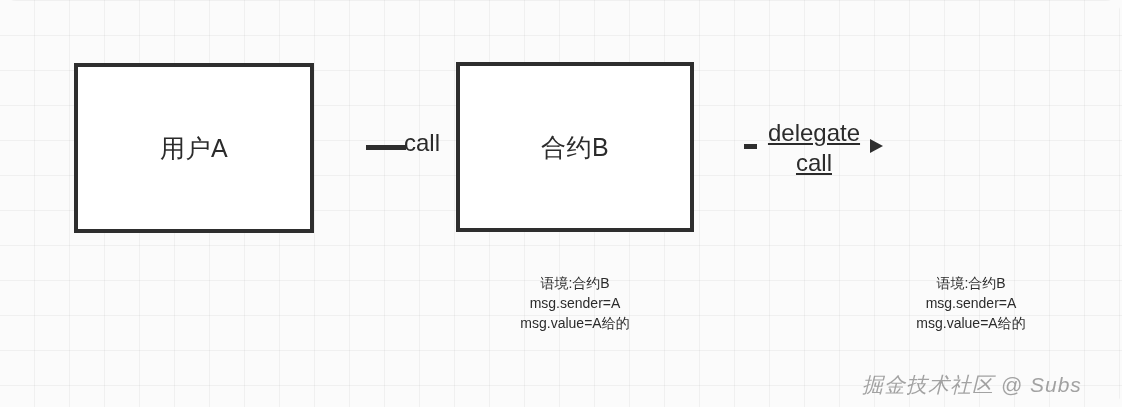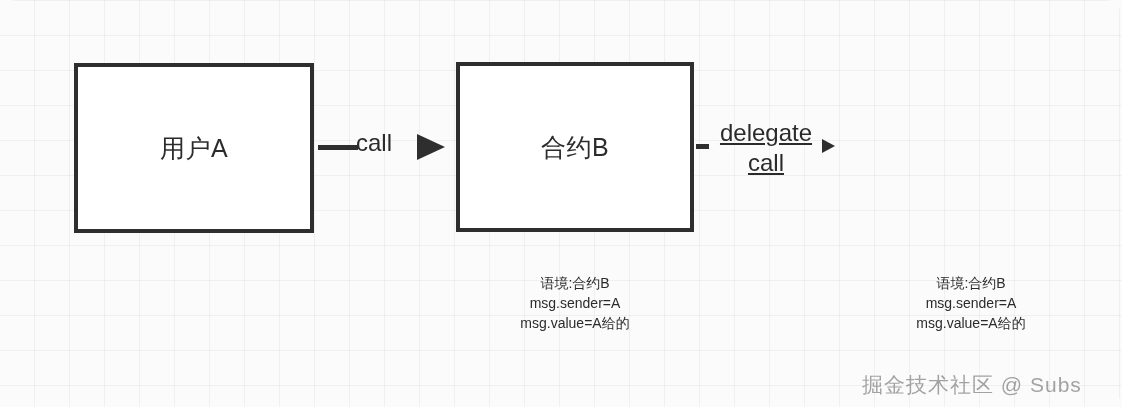--- a/index.html
+++ b/index.html
@@ -44,21 +44,21 @@
     line-height: 1;
     letter-spacing: 0.5px;
     white-space: nowrap;
   }
 
   #node-a { left: 74px;  top: 63px; width: 240px; height: 170px; }
   #node-b { left: 456px; top: 62px; width: 238px; height: 170px; }
   #node-c { left: 836px; top: 62px; width: 240px; height: 171px; }
 
   
-  .edge { position: absolute; }
+  .edge { position: absolute; margin-left: 48px; }
 
   #edge-call-line {
     left: 318px;
     top: 145px;
     width: 40px;
     height: 5px;
     background: #2e2e2e;
   }
   #edge-call-label {
     left: 356px;
@@ -120,20 +120,21 @@
 
   
   #watermark {
     position: absolute;
     left: 862px;
     top: 371px;
     font-size: 21px;
     color: rgba(90,90,90,0.55);
     letter-spacing: 1px;
     white-space: nowrap;
+    font-style: italic;
   }
 </style>
 </head>
 <body>
 
 <div id="canvas">
 
   <div class="node" id="node-a">
     <span class="node-label">用户A</span>
   </div>

